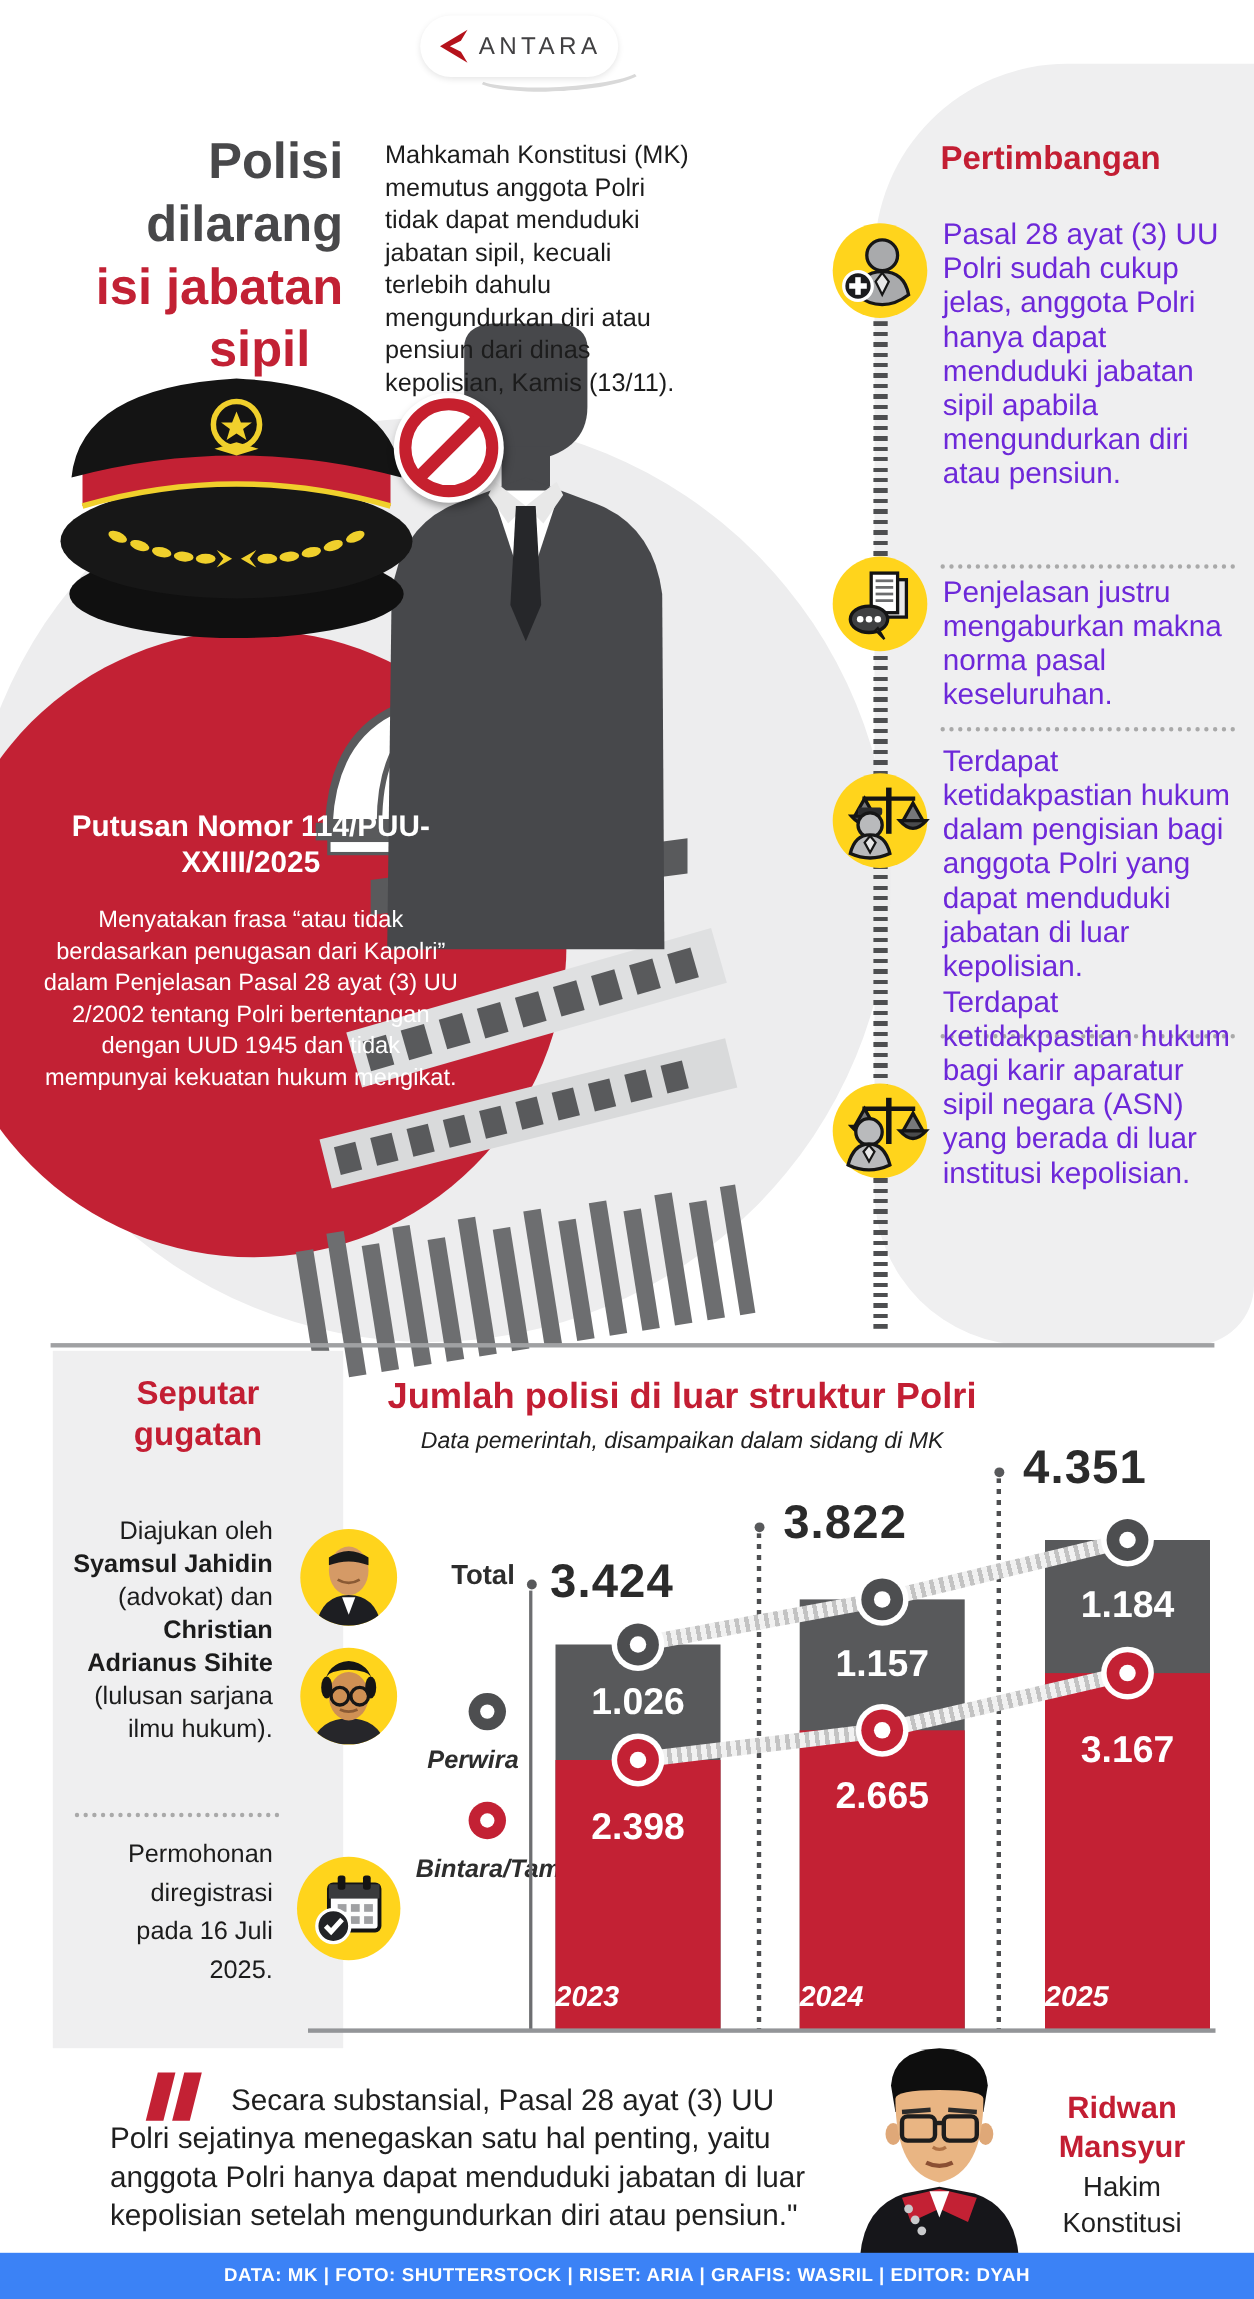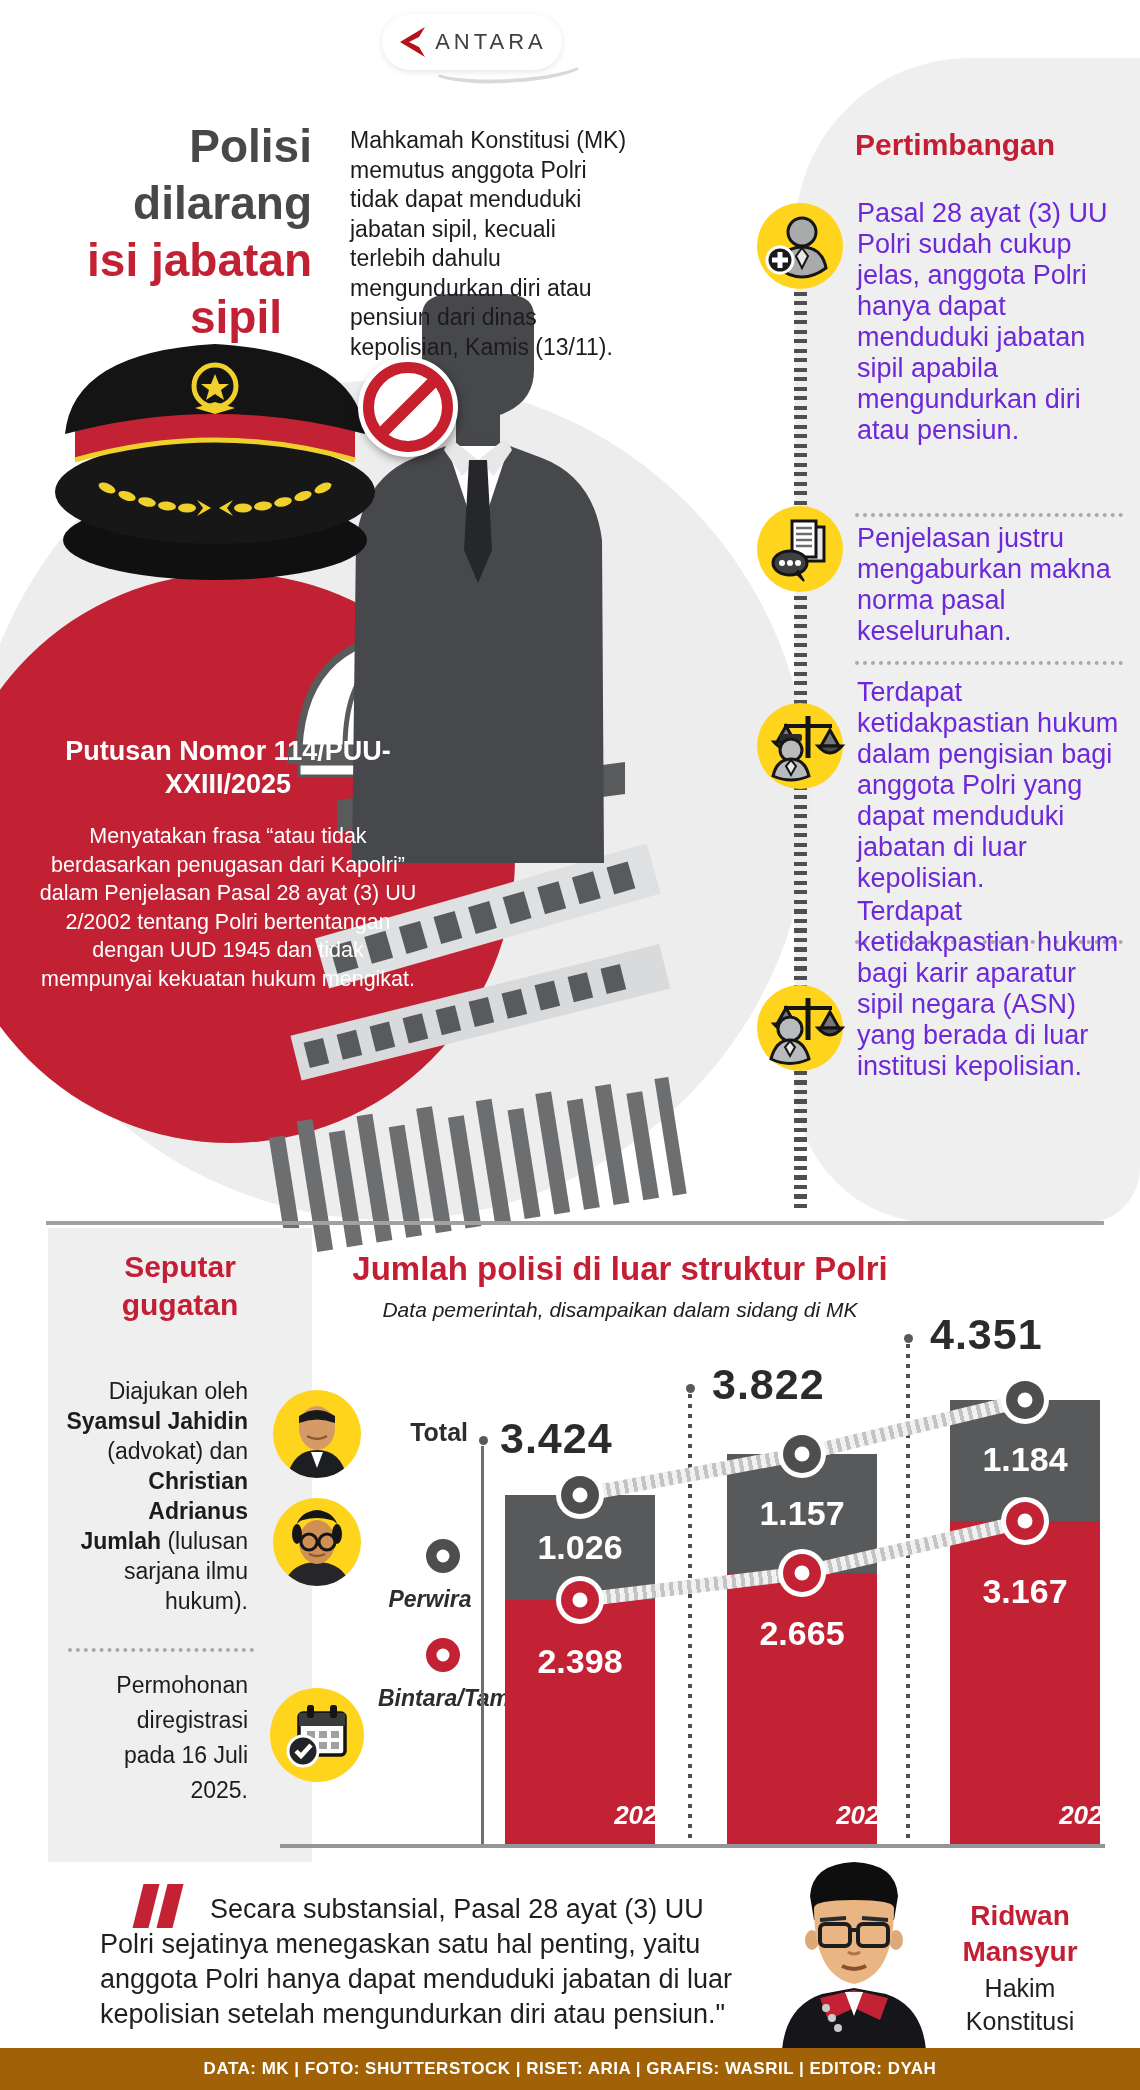--- a/index.html
+++ b/index.html
@@ -65,37 +65,37 @@
   .donut-lg::before{content:'';position:absolute;inset:5px;border-radius:50%;background:var(--c);}
   .donut-lg::after{content:'';position:absolute;width:15px;height:15px;border-radius:50%;background:#fff;
                    left:50%;top:50%;transform:translate(-50%,-50%);}
   .donut-sm{width:34px;height:34px;background:var(--c);}
   .donut-sm::after{content:'';position:absolute;width:13px;height:13px;border-radius:50%;background:#fff;
                    left:50%;top:50%;transform:translate(-50%,-50%);}
   .bar{width:150px;}
   .bar-gray{background:#58595b;}
   .bar-red{background:#c32134;}
   .bar-label{width:150px;text-align:center;font-size:34px;font-weight:700;color:#fff;}
-  .year-label{width:167px;text-align:right;font-size:26px;font-weight:700;font-style:italic;color:#fff;}
+  .year-label{width:167px;text-align:left;font-size:26px;font-weight:700;font-style:italic;color:#fff;}
   .total{font-size:43px;font-weight:700;color:#2b2b2b;letter-spacing:1px;}
   .tdot{width:9px;height:9px;border-radius:50%;background:#58595b;}
   .vline-solid{width:3px;background:#6d6e71;}
   .vline-dot{width:4px;background:repeating-linear-gradient(to bottom,#4d4e50 0 4px,transparent 4px 10px);}
   .ribbon{height:14px;background:repeating-linear-gradient(90deg,#c3c3c3 0 4px,#f1f1f1 4px 9px);transform-origin:0 50%;}
   .baseline{left:280px;top:1844px;width:825px;height:4px;background:#939598;}
 
   
   .qmark{left:138px;top:1884px;width:60px;height:44px;}
   .qmark i{position:absolute;top:0;width:16px;height:44px;background:#c32134;transform:skewX(-14deg);}
   .qmark i:nth-child(1){left:0;} .qmark i:nth-child(2){left:24px;}
   .qtext{left:100px;top:1892px;width:650px;font-size:27px;line-height:35px;color:#1f1f1f;text-indent:110px;}
   .qname{left:930px;top:1898px;width:180px;text-align:center;font-size:28px;line-height:36px;font-weight:700;color:#c31e33;}
   .qrole{left:955px;top:1972px;width:130px;text-align:center;font-size:25px;line-height:33px;color:#1f1f1f;}
 
-  .footer{left:0;top:2048px;width:1140px;height:42px;background:#a16207;color:#fff;
+  .footer{left:0;top:2048px;width:1140px;height:42px;background:#3b82f6;color:#fff;
           display:flex;align-items:center;justify-content:center;font-size:17px;font-weight:700;letter-spacing:.5px;}
 </style>
 </head>
 <body>
 
 <div id="page">
 
   <div class="abs panel-right"></div>
   <div class="abs circle-gray"></div>
   <div class="abs circle-red"></div>
@@ -292,21 +292,21 @@
   </div>
 
   <div class="abs putusan-head">Putusan Nomor 114/PUU-XXIII/2025</div>
   <div class="abs putusan-body">Menyatakan frasa “atau tidak berdasarkan penugasan dari Kapolri” dalam Penjelasan Pasal 28 ayat (3) UU 2/2002 tentang Polri bertentangan dengan UUD 1945 dan tidak mempunyai kekuatan hukum mengikat.</div>
 
   <div class="abs divider"></div>
   <div class="abs panel-left"></div>
   <div class="abs seputar-head">Seputar gugatan</div>
 
   <div class="abs pemohon">
-    <span>Diajukan oleh </span><b>Syamsul Jahidin</b><span> (advokat) dan </span><b>Christian Adrianus Jumlah</b><span> (lulusan sarjana ilmu hukum).</span>
+    <span>Diajukan oleh </span><b>Syamsul Jahidin</b><span> (advokat) dan </span><b>Christian Adrianus Sihite</b><span> (lulusan sarjana ilmu hukum).</span>
   </div>
 
   <div class="abs" style="left:273px;top:1390px;width:88px;height:88px">
     <svg width="88" height="88" viewBox="0 0 88 88">
       <defs>
           <clipPath id="cp1">
             <circle cx="44" cy="44" r="44"></circle>
           </clipPath>
         </defs>
       <circle cx="44" cy="44" r="44" fill="#ffd41c"></circle>

